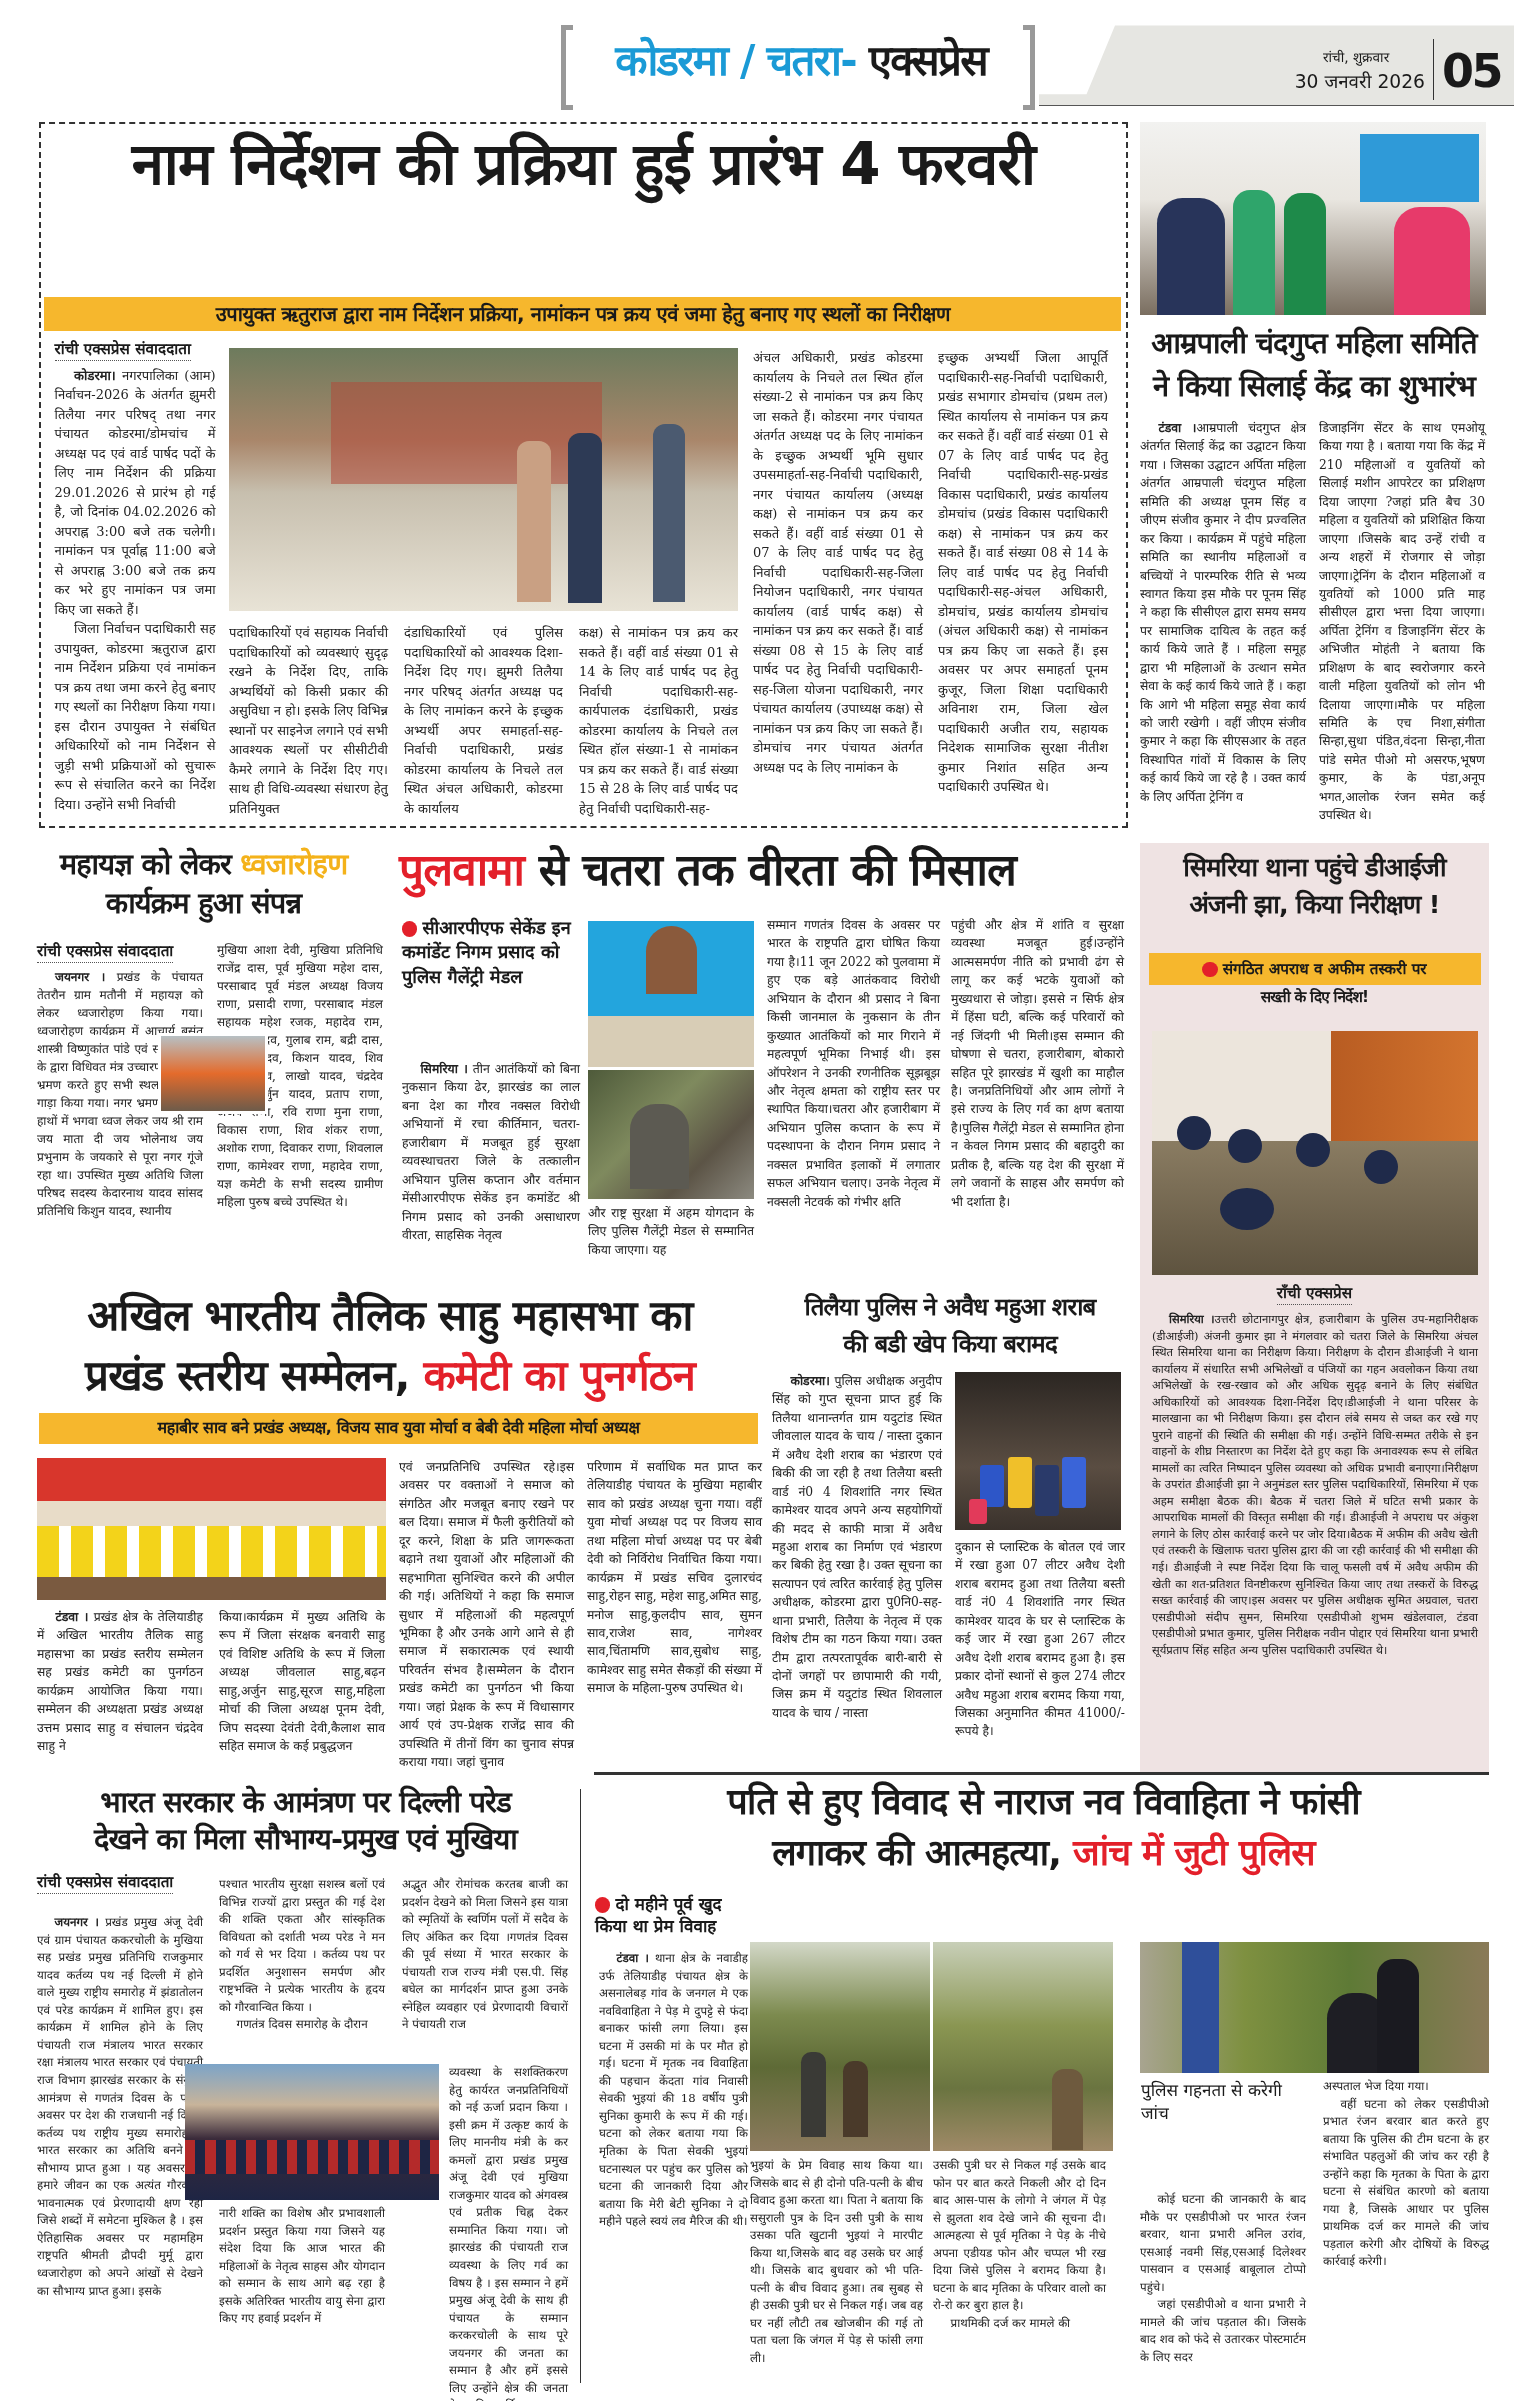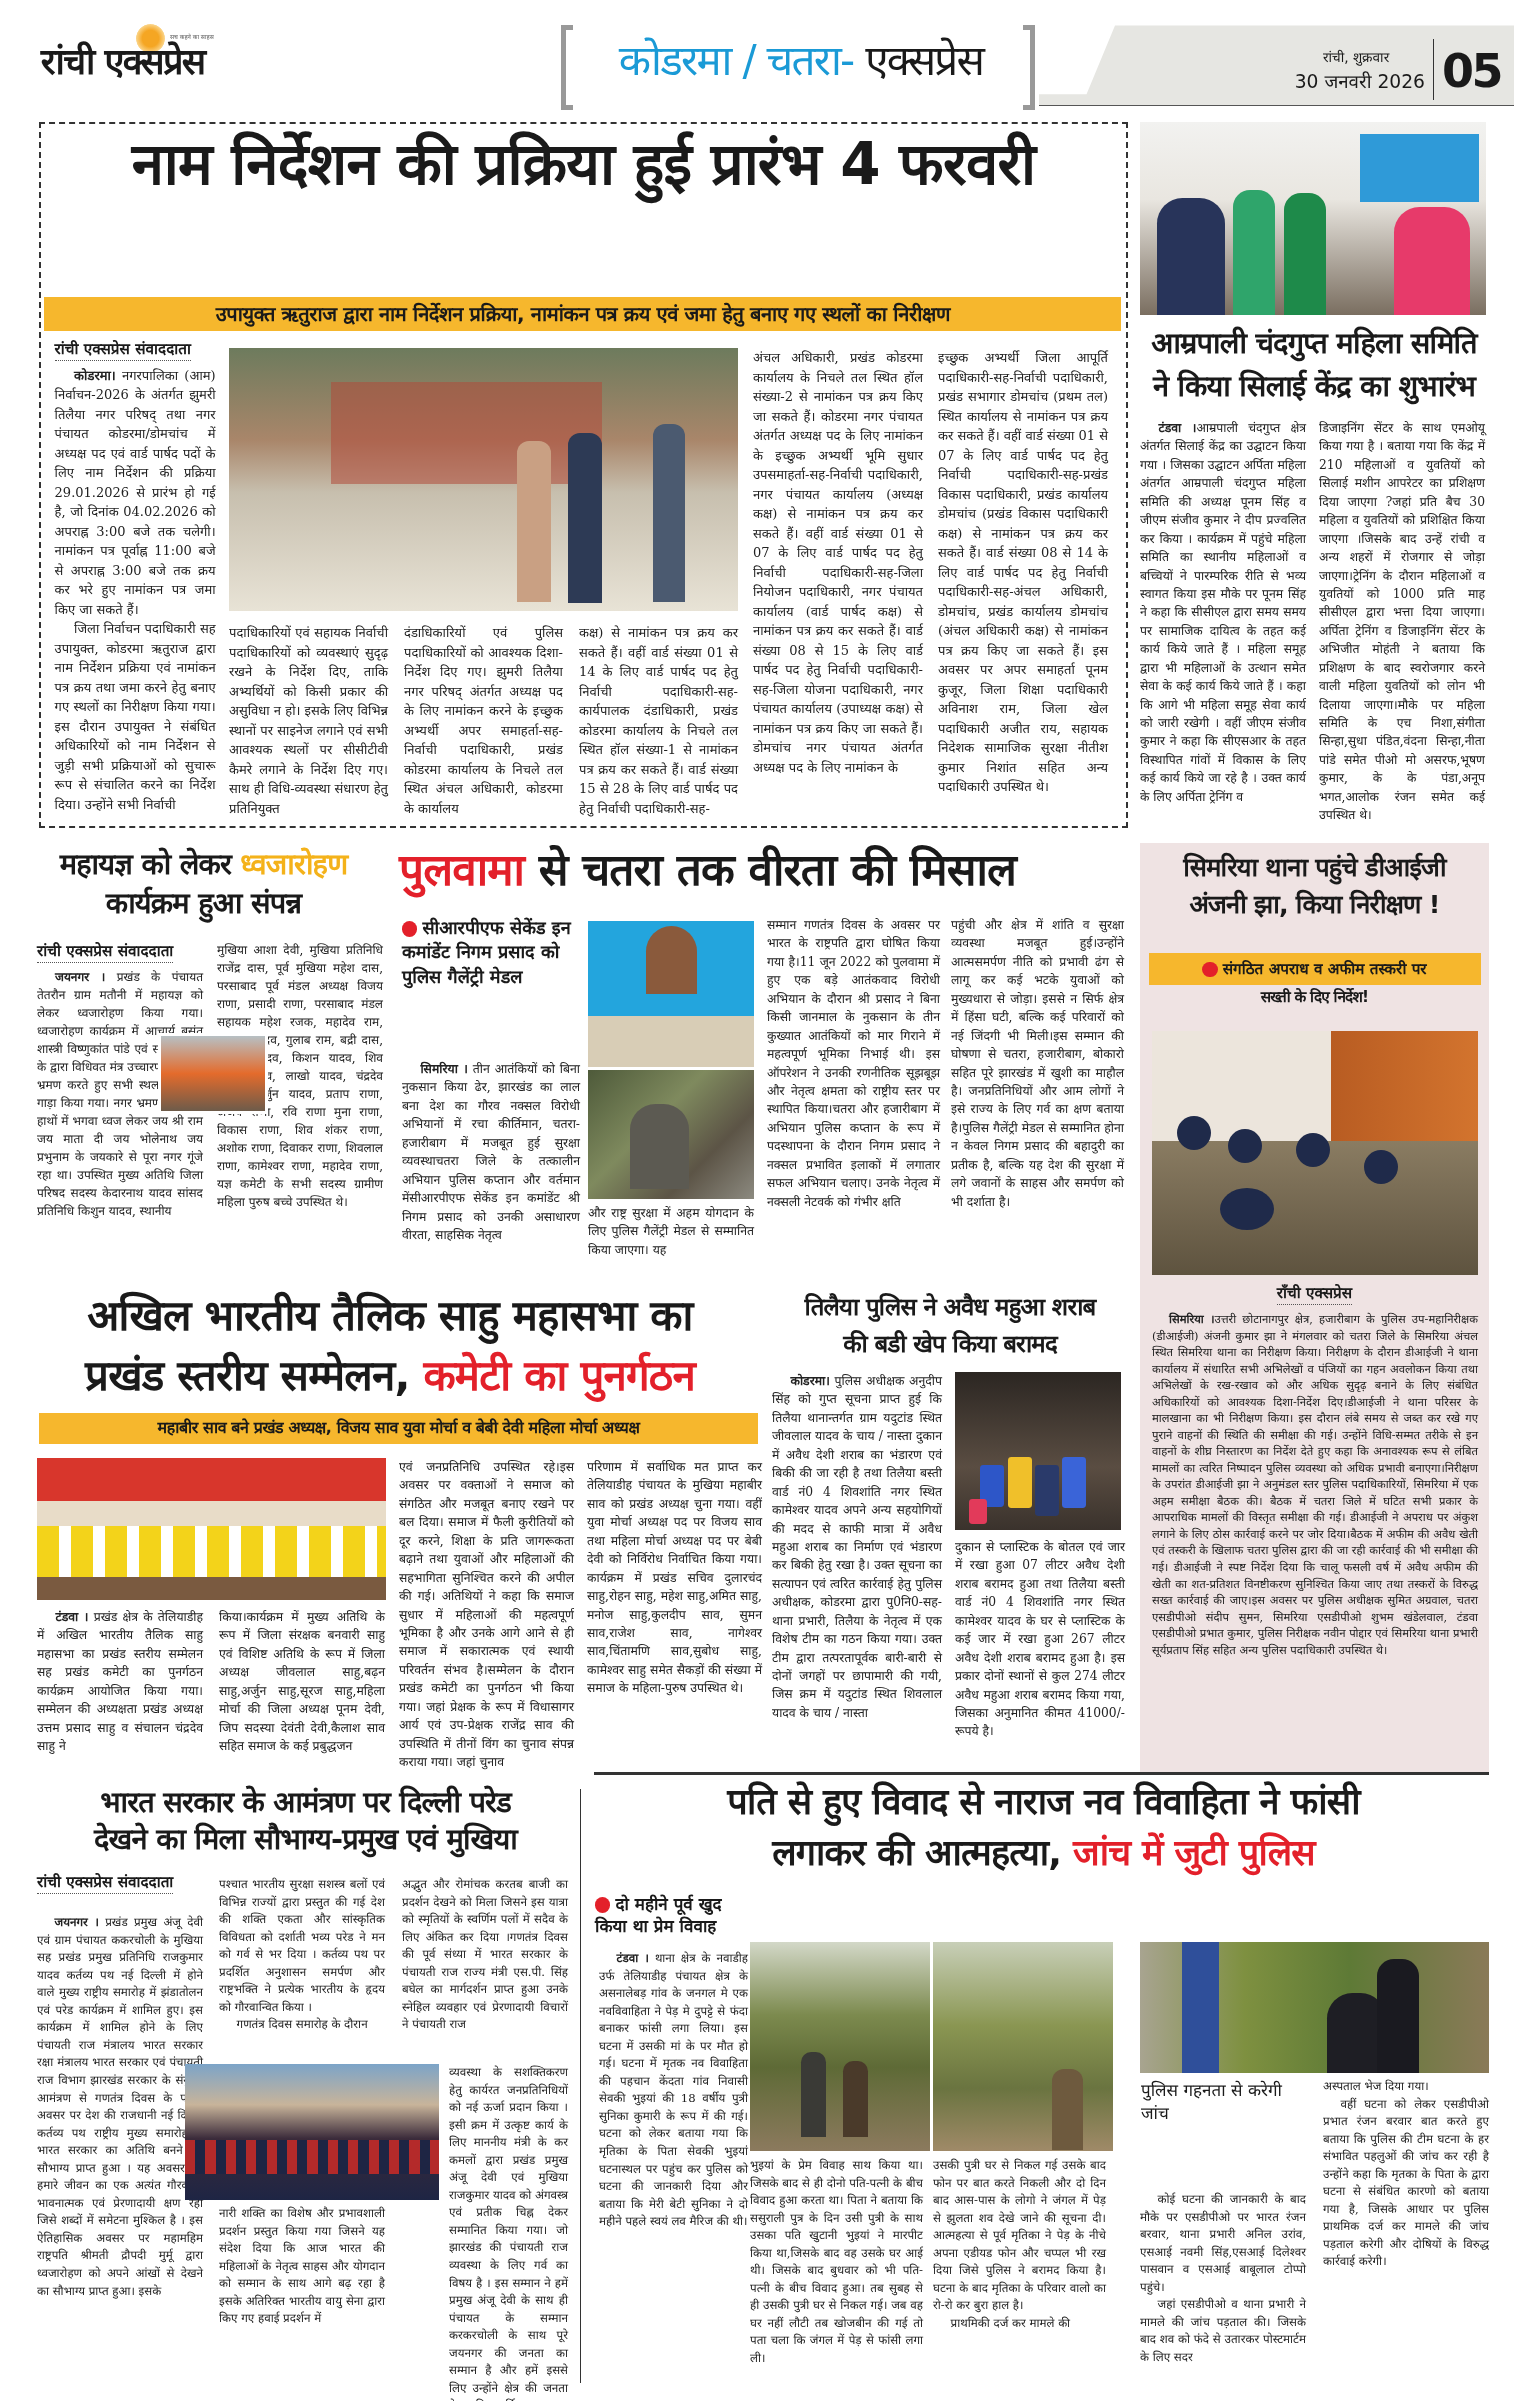--- a/index.html
+++ b/index.html
@@ -18,27 +18,22 @@
 .rule{background:#333}
 
 .logo-text{font-family:"DejaVu Sans",sans-serif;font-weight:bold;font-size:36px;color:#1a1a1a;letter-spacing:-1.7px}
 .sun{width:29px;height:29px;border-radius:50%;background:radial-gradient(circle,#f5a623 40%,#fbd58a 70%,transparent 72%)}
 .grey-band{background:#e6e6e2}
 </style>
 </head>
 <body>
 
 <div class="abs" style="left:0;top:0;width:1523px;height:119px">
-  <div class="abs" style="left:34px;top:24px;width:280px;height:53px">
-    <div class="abs sun" style="left:102px;top:0"></div>
-    <div class="abs logo-text" style="left:6.8px;top:12px">रांची एक्सप्रेस</div>
-    <div class="abs" style="left:136px;top:8.5px;font-size:6px;color:#555">सच कहने का साहस</div>
-  </div>
   <div class="abs" style="left:561px;top:25.4px;width:12px;height:85px;border:5.1px solid #999;border-right:none"></div>
-  <div class="abs" style="left:585px;top:34px;width:432px;text-align:center;font-size:42px;font-weight:normal;letter-spacing:-1.7px;line-height:1.3">
+  <div class="abs" style="left:585px;top:34px;width:432px;text-align:center;font-size:42px;font-weight:bold;letter-spacing:-1.7px;line-height:1.3">
     <span style="color:#1a9ad6">कोडरमा / चतरा-</span>
     <span style="color:#1a1a1a">एक्सप्रेस</span>
   </div>
   <div class="abs" style="left:1023px;top:25.4px;width:12px;height:85px;border:5.1px solid #999;border-left:none"></div>
   <div class="abs grey-band" style="left:1039px;top:25.4px;width:475px;height:81px;clip-path:polygon(16% 0,100% 0,100% 100%,0 100%,0 85%,10% 85%);border-bottom:1.7px solid #555"></div>
   <div class="abs" style="left:1323px;top:47px;font-size:13.6px;width:102px">रांची, शुक्रवार</div>
   <div class="abs" style="left:1255px;top:68px;font-size:18.7px;width:170px;text-align:right">30 जनवरी 2026</div>
   <div class="abs" style="left:1433px;top:39px;width:0.8px;height:61px;background:#333"></div>
   <div class="abs" style="left:1442px;top:44px;font-size:46px;font-weight:bold;letter-spacing:-2.5px">05</div>
 </div>

